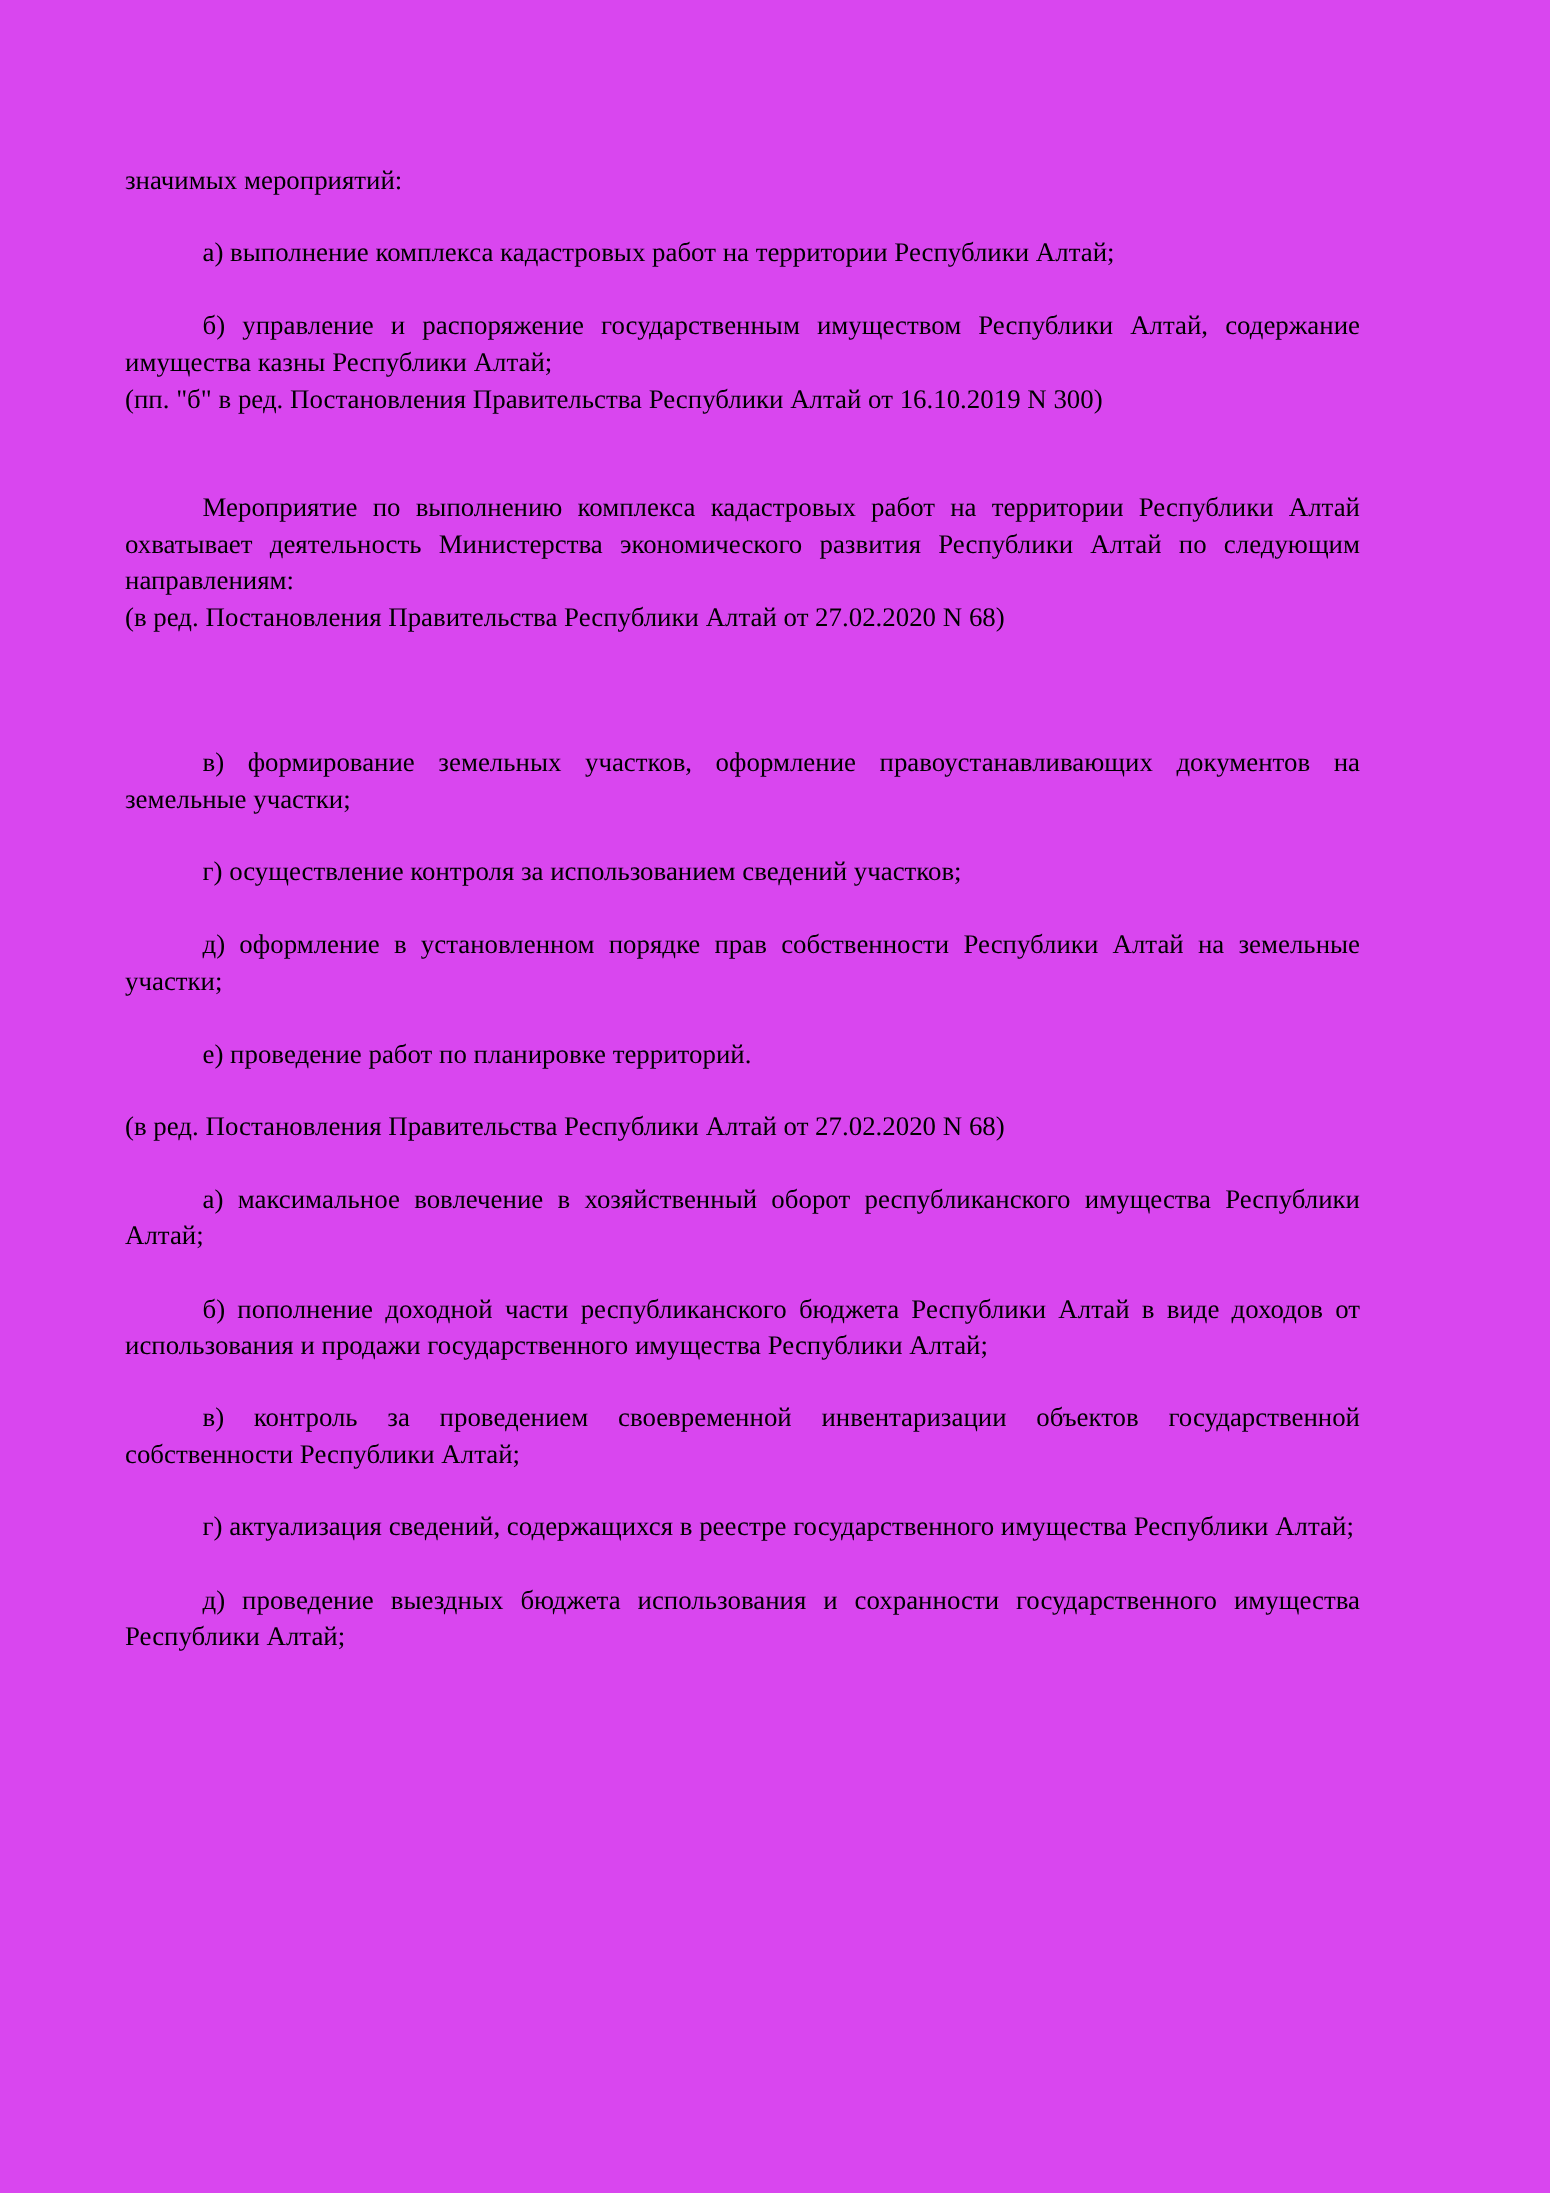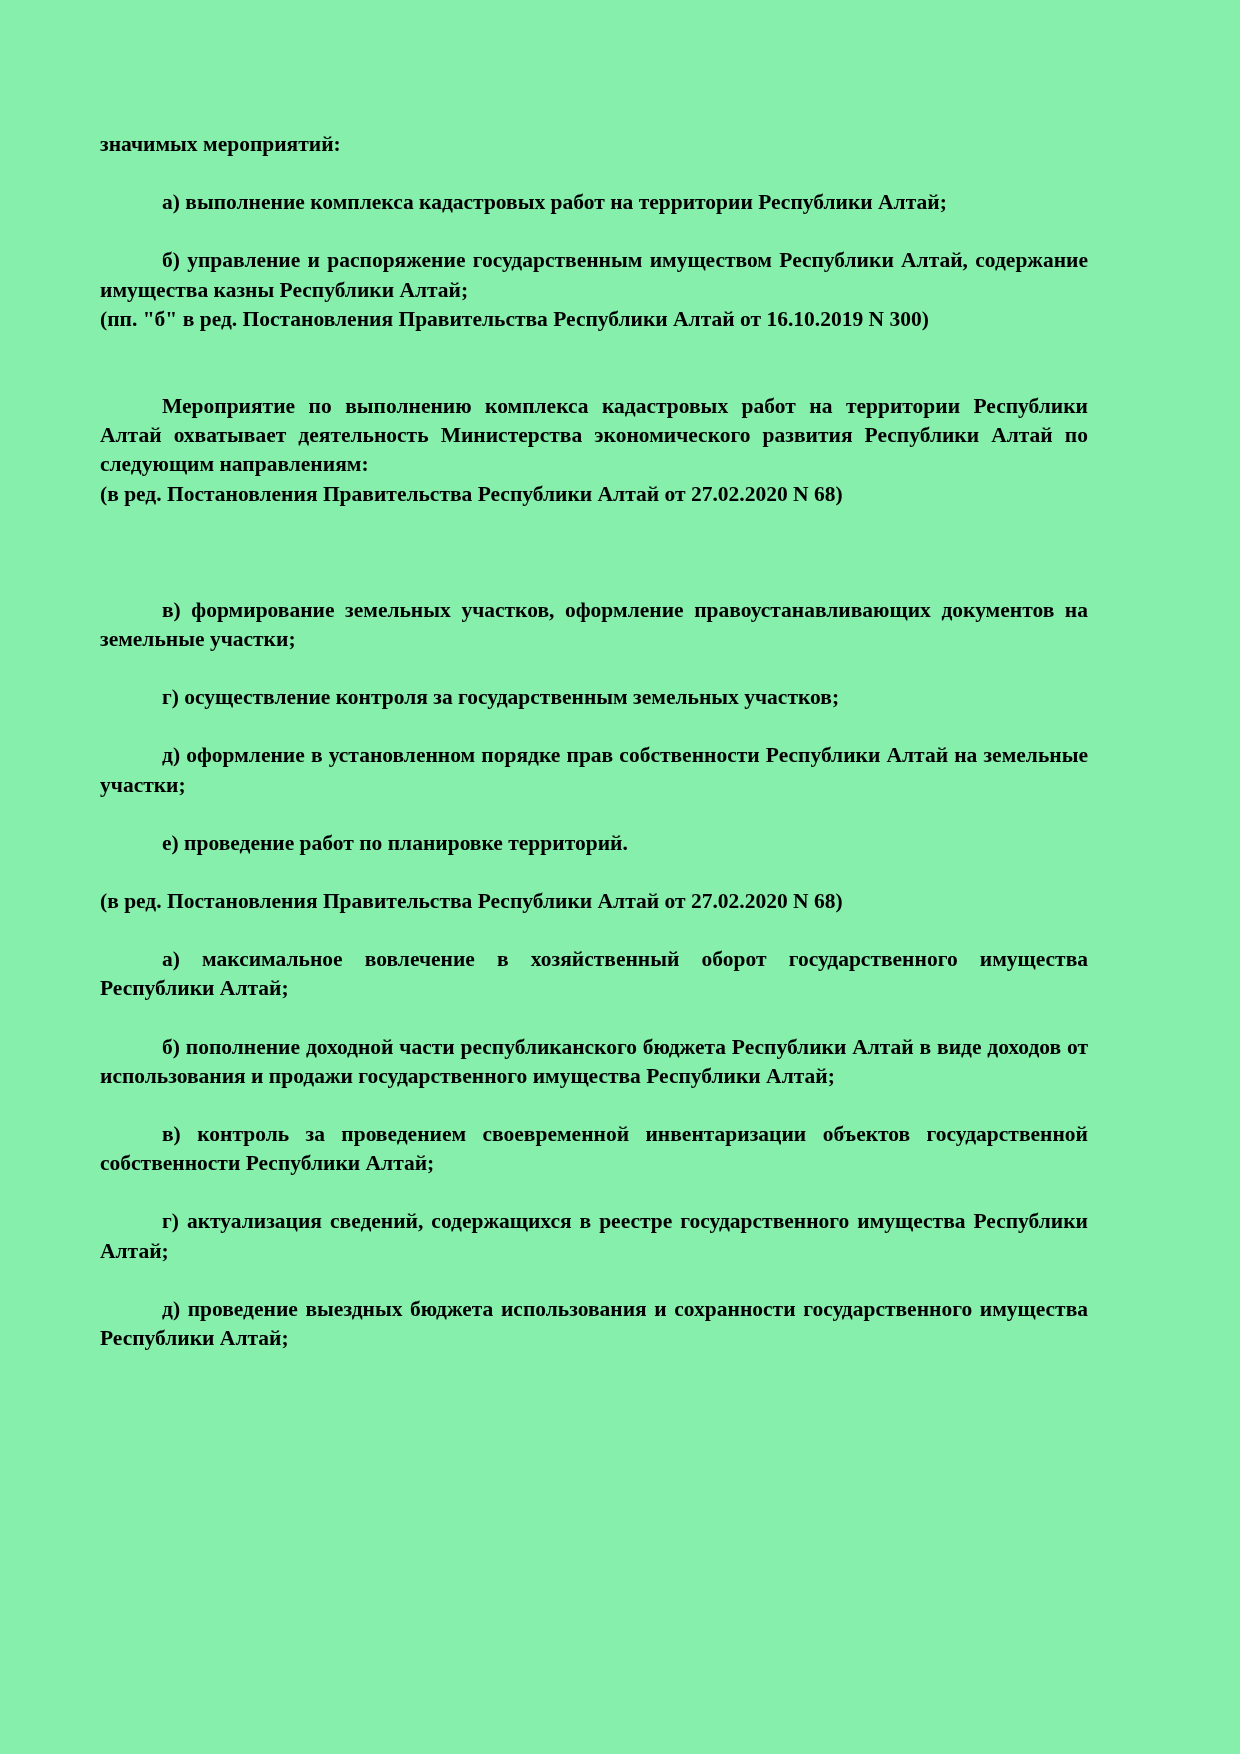--- a/index.html
+++ b/index.html
@@ -14,22 +14,21 @@
     font-family: "Liberation Serif", "DejaVu Serif", serif;
     color: #000000;
     -webkit-font-smoothing: antialiased;
   }
   .page {
     position: relative;
     width: 1240px;
     height: 1754px;
     box-sizing: border-box;
     padding: 130px 152px 0 100px;
-    background: #86efac;
-    font-weight: bold;
+    background: #d946ef;
   }
   .doc-body {
     width: 988px;
   }
   p.para {
     margin: 0 0 0 0;
     font-size: 21.5px;
     line-height: 29.2px;
     text-align: justify;
     text-justify: inter-word;
@@ -76,33 +75,33 @@
     <p class="para flush">(в ред. Постановления Правительства Республики Алтай от 27.02.2020 N 68)</p>
     <div class="gap"></div>
 
     <div class="gap"></div>
 
     <div class="gap"></div>
 
     <p class="para indent">в) формирование земельных участков, оформление правоустанавливающих документов на земельные участки;</p>
     <div class="gap"></div>
 
-    <p class="para indent">г) осуществление контроля за государственным земельных участков;</p>
+    <p class="para indent">г) осуществление контроля за использованием сведений участков;</p>
     <div class="gap"></div>
 
     <p class="para indent">д) оформление в установленном порядке прав собственности Республики Алтай на земельные участки;</p>
     <div class="gap"></div>
 
     <p class="para indent">е) проведение работ по планировке территорий.</p>
     <div class="gap"></div>
 
     <p class="para flush">(в ред. Постановления Правительства Республики Алтай от 27.02.2020 N 68)</p>
     <div class="gap"></div>
 
-    <p class="para indent">а) максимальное вовлечение в хозяйственный оборот государственного имущества Республики Алтай;</p>
+    <p class="para indent">а) максимальное вовлечение в хозяйственный оборот республиканского имущества Республики Алтай;</p>
     <div class="gap"></div>
 
     <p class="para indent">б) пополнение доходной части республиканского бюджета Республики Алтай в виде доходов от использования и продажи государственного имущества Республики Алтай;</p>
     <div class="gap"></div>
 
     <p class="para indent">в) контроль за проведением своевременной инвентаризации объектов государственной собственности Республики Алтай;</p>
     <div class="gap"></div>
 
     <p class="para indent">г) актуализация сведений, содержащихся в реестре государственного имущества Республики Алтай;</p>
     <div class="gap"></div>

